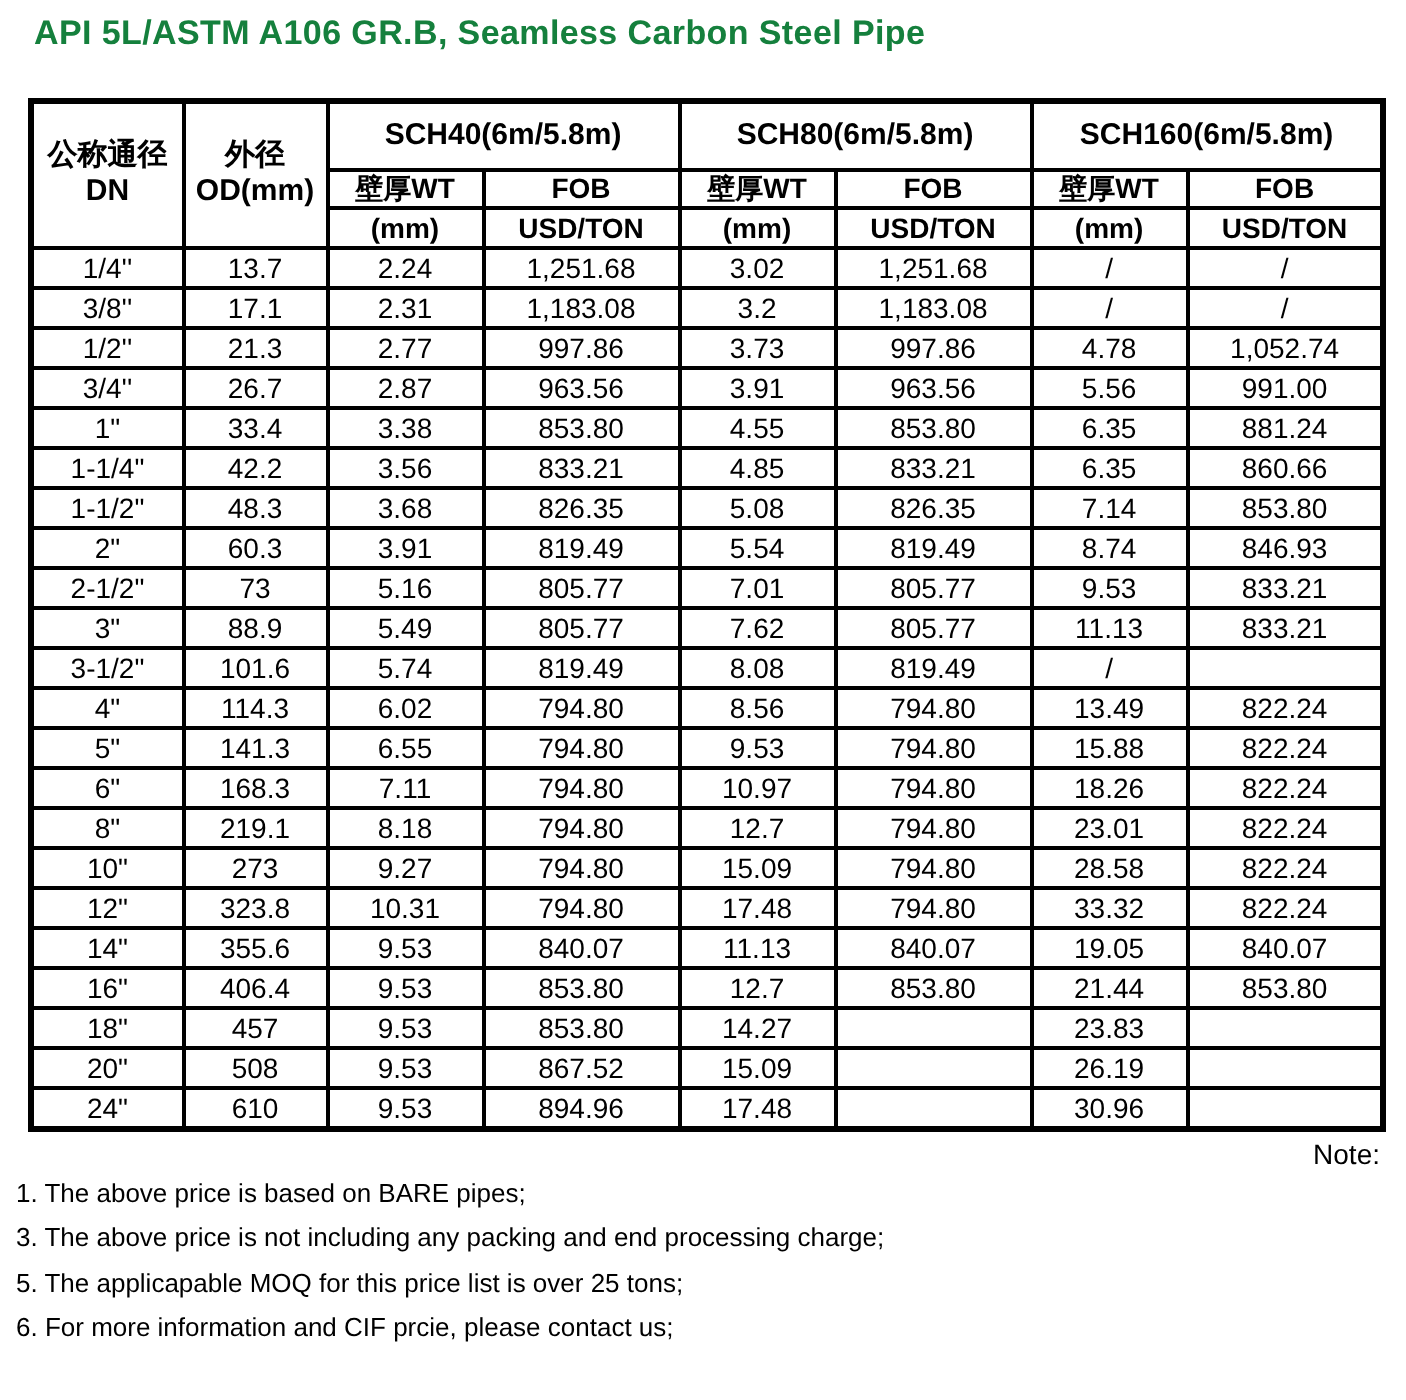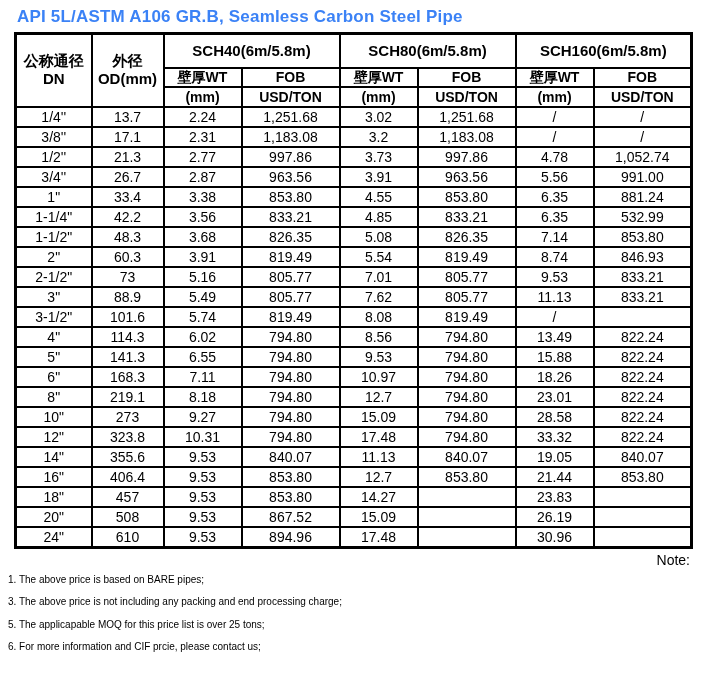--- a/index.html
+++ b/index.html
@@ -5,25 +5,25 @@
   * { margin: 0; padding: 0; box-sizing: border-box; }
   html, body {
     width: 703px; height: 700px;
     background: #ffffff;
     font-family: "Liberation Sans", sans-serif;
     color: #000000;
     overflow: hidden;
   }
   .page { padding-top: 7px; }
   .title {
-    color: #3b82f6;
+    color: #15803d;
     font-weight: bold;
     font-size: 17px;
     margin-left: 17px;
-    margin-bottom: 5px;
+    margin-bottom: 22px;
     letter-spacing: 0.2px;
   }
   table.price-table {
     border-collapse: collapse;
     margin-left: 14px;
     table-layout: fixed;
     width: 676px;
     border: 3px solid #000;
   }
   .price-table th, .price-table td {
@@ -48,21 +48,21 @@
   .hdr-stack { line-height: 18px; font-size: 15px; }
   .notes { margin-top: 2px; }
   .note-label {
     width: 676px; margin-left: 14px;
     text-align: right;
     font-size: 14px;
     line-height: 18px;
   }
   .note-line {
     margin-left: 8px;
-    font-size: 10px;
+    font-size: 13px;
     line-height: 22.5px;
   }
 </style>
 </head>
 <body>
 
 <div class="page">
 
   <div class="title">API 5L/ASTM A106 GR.B, Seamless Carbon Steel Pipe</div>
 
@@ -164,21 +164,21 @@
           <td>881.24</td>
         </tr>
         <tr>
           <td>1-1/4"</td>
           <td>42.2</td>
           <td>3.56</td>
           <td>833.21</td>
           <td>4.85</td>
           <td>833.21</td>
           <td>6.35</td>
-          <td>532.99</td>
+          <td>860.66</td>
         </tr>
         <tr>
           <td>1-1/2"</td>
           <td>48.3</td>
           <td>3.68</td>
           <td>826.35</td>
           <td>5.08</td>
           <td>826.35</td>
           <td>7.14</td>
           <td>853.80</td>

